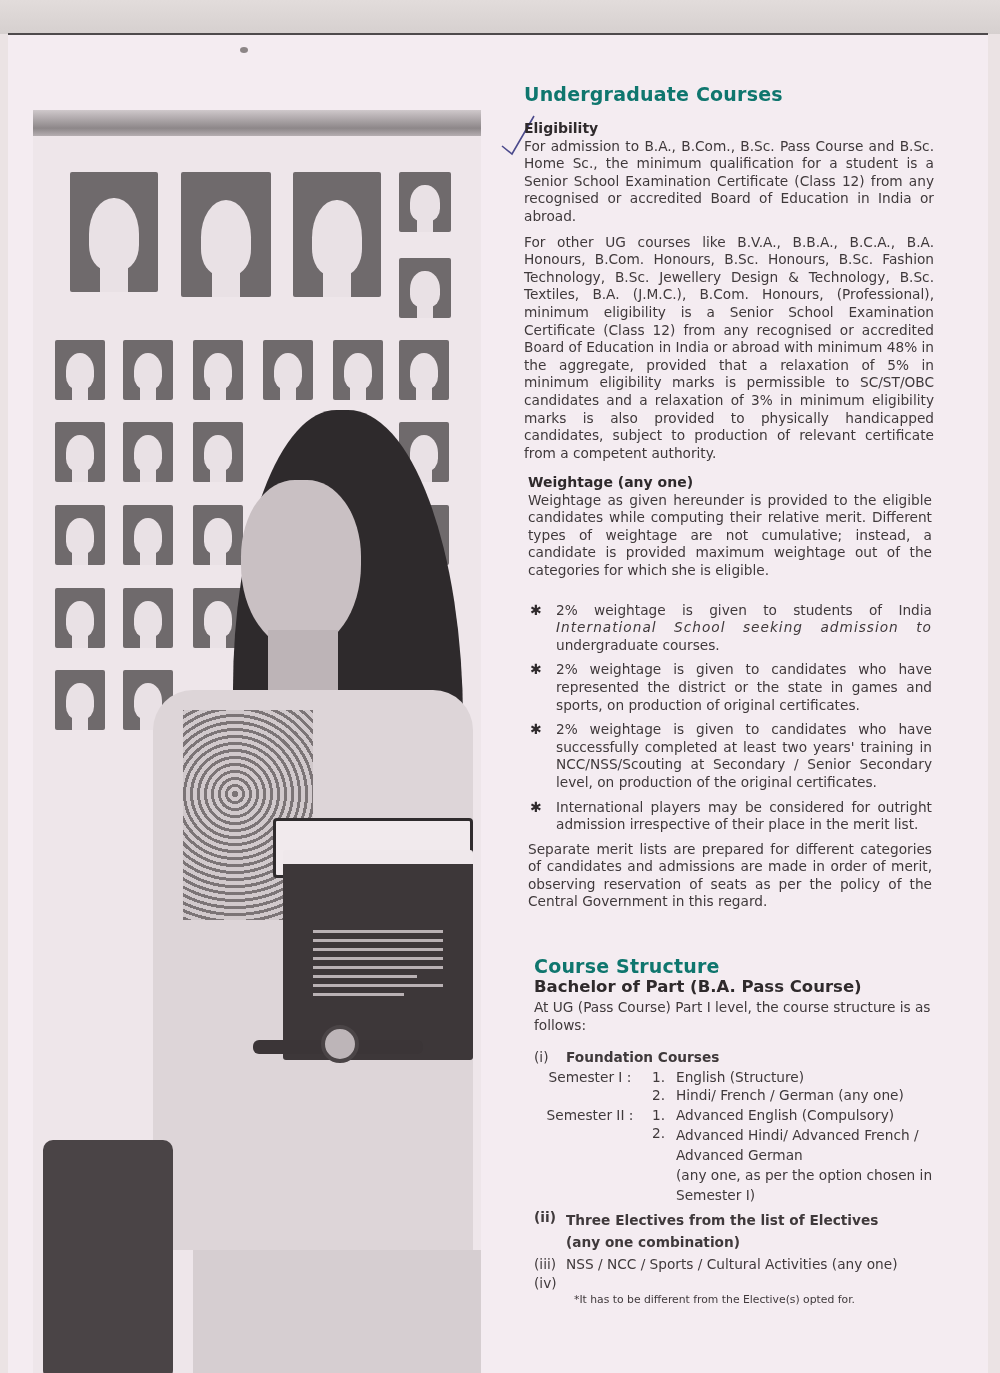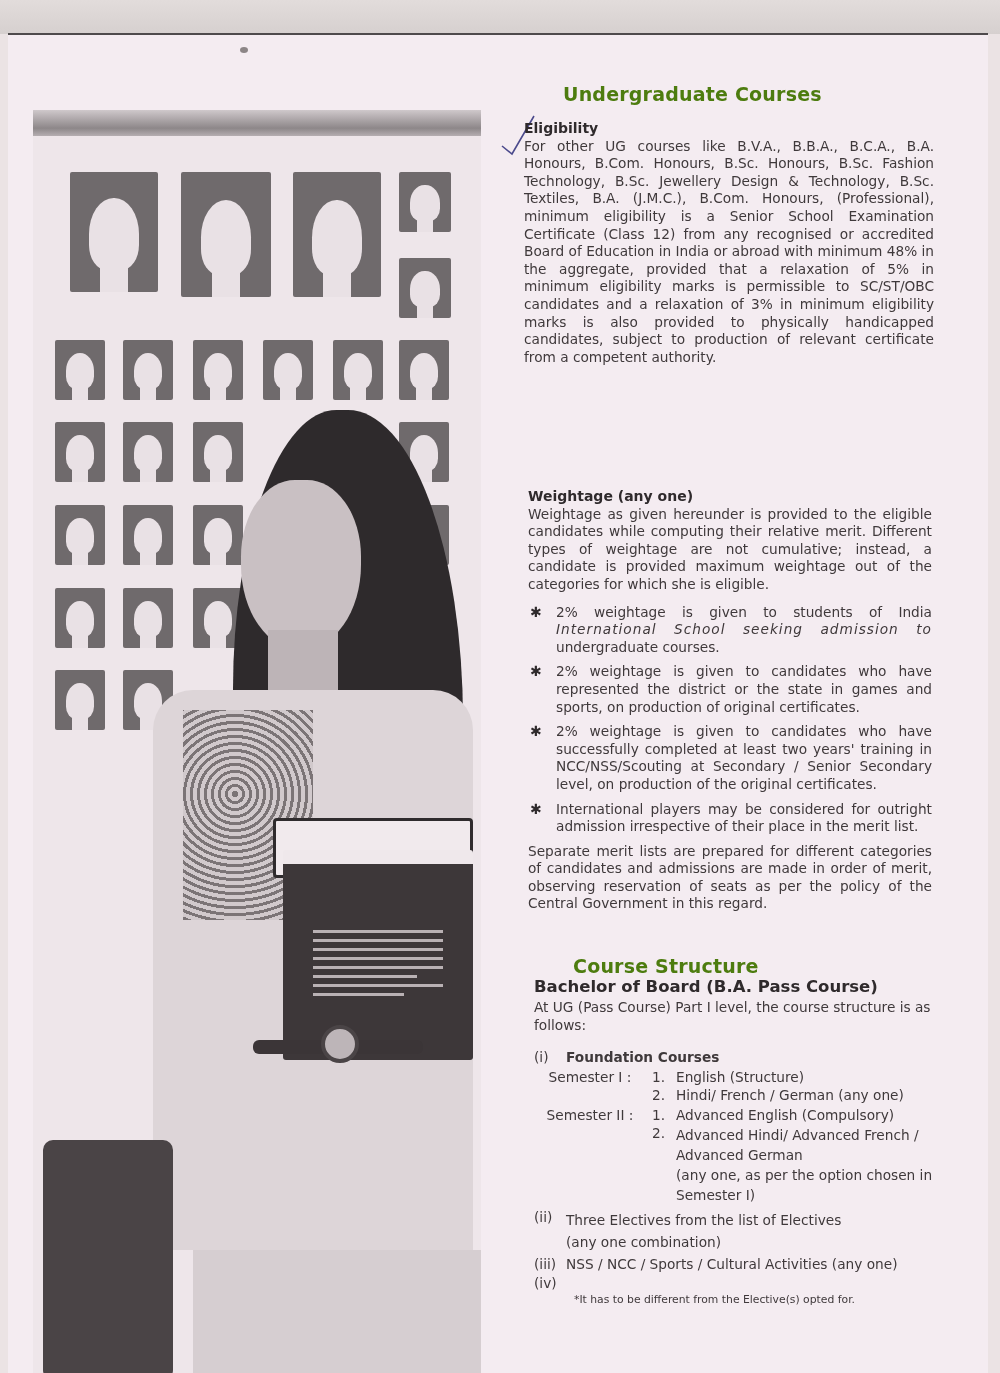--- a/index.html
+++ b/index.html
@@ -93,21 +93,21 @@
     }
 
     
     .col {
       position: absolute; left: 524px; width: 410px;
       font-size: 13.7px; line-height: 17.6px; color: #3f393b;
       text-align: justify;
     }
     .h1 {
       font-family: "DejaVu Sans", sans-serif; font-weight: bold;
-      font-size: 19px; color: #4d7c0f; letter-spacing: 0.2px; margin-left: 39px;
+      font-size: 19px; color: #0f766e; letter-spacing: 0.2px;
     }
     .h2 { font-weight: bold; font-size: 14px; color: #2f2a2c; }
     .h2b { font-weight: bold; font-size: 16.5px; color: #2f2a2c; }
     p.par { margin-bottom: 8px; }
     .bullet {
       display: flex; margin-bottom: 7px;
     }
     .bullet .star {
       width: 28px; flex: 0 0 28px; font-size: 14px; color: #2f2a2c; padding-left: 2px;
     }
@@ -268,26 +268,27 @@
 <svg class="check-mark" viewBox="0 0 40 46">
   <path d="M4 34 L14 42 L36 4" fill="none" stroke="#4b4a8c" stroke-width="1.6"></path>
 </svg>
 
 <div class="col" style="top:86px;">
   <div class="h1">Undergraduate Courses</div>
 </div>
 
 <div class="col" style="top:120px;">
   <div class="h2">Eligibility</div>
+  <p class="par">For admission to B.A., B.Com., B.Sc. Pass Course and B.Sc. Home Sc., the minimum qualification for a student is a Senior School Examination Certificate (Class 12) from any recognised or accredited Board of Education in India or abroad.</p>
   <p class="par">For other UG courses like B.V.A., B.B.A., B.C.A., B.A. Honours, B.Com. Honours, B.Sc. Honours, B.Sc. Fashion Technology, B.Sc. Jewellery Design &amp; Technology, B.Sc. Textiles, B.A. (J.M.C.), B.Com. Honours, (Professional), minimum eligibility is a Senior School Examination Certificate (Class 12) from any recognised or accredited Board of Education in India or abroad with minimum 48% in the aggregate, provided that a relaxation of 5% in minimum eligibility marks is permissible to SC/ST/OBC candidates and a relaxation of 3% in minimum eligibility marks is also provided to physically handicapped candidates, subject to production of relevant certificate from a competent authority.</p>
 </div>
 
-<div class="col" style="top:488px; left:528px; width:404px;">
+<div class="col" style="top:474px; left:528px; width:404px;">
   <div class="h2">Weightage (any one)</div>
-  <p class="par" style="margin-bottom:10px;">Weightage as given hereunder is provided to the eligible candidates while computing their relative merit. Different types of weightage are not cumulative; instead, a candidate is provided maximum weightage out of the categories for which she is eligible.</p>
+  <p class="par" style="margin-bottom:22px;">Weightage as given hereunder is provided to the eligible candidates while computing their relative merit. Different types of weightage are not cumulative; instead, a candidate is provided maximum weightage out of the categories for which she is eligible.</p>
 
   <div class="bullet">
     <span class="star">✱</span>
     <span class="btxt">
       <span>2% weightage is given to students of India </span><span class="italic-part">International School seeking admission to</span><span> undergraduate courses.</span>
     </span>
   </div>
   <div class="bullet">
     <span class="star">✱</span>
     <span class="btxt">2% weightage is given to candidates who have represented the district or the state in games and sports, on production of original certificates.</span>
@@ -298,21 +299,21 @@
   </div>
   <div class="bullet">
     <span class="star">✱</span>
     <span class="btxt">International players may be considered for outright admission irrespective of their place in the merit list.</span>
   </div>
   <p class="par">Separate merit lists are prepared for different categories of candidates and admissions are made in order of merit, observing reservation of seats as per the policy of the Central Government in this regard.</p>
 </div>
 
 <div class="col" style="top:958px; left:534px; width:400px; text-align:left;">
   <div class="h1" style="margin-bottom:2px;">Course Structure</div>
-  <div class="h2b" style="margin-bottom:4px;">Bachelor of Board (B.A. Pass Course)</div>
+  <div class="h2b" style="margin-bottom:4px;">Bachelor of Part (B.A. Pass Course)</div>
   <p style="margin-bottom:15px;">At UG (Pass Course) Part I level, the course structure is as follows:</p>
 
   <div class="item-row" style="margin-bottom:2px;">
     <span class="roman">(i)</span>
     <span style="font-weight:bold;">Foundation Courses</span>
   </div>
 
   <div class="sem-row">
     <span class="sem-label">Semester I :</span>
     <span class="num">1.</span>
@@ -330,21 +331,21 @@
   </div>
   <div class="sem-row">
     <span class="sem-label"></span>
     <span class="num">2.</span>
     <span style="flex:1; line-height:20px;">
       <span>Advanced Hindi/ Advanced French / Advanced German</span><br>
       <span>(any one, as per the option chosen in Semester I)</span>
     </span>
   </div>
 
-  <div class="item-row" style="margin-top:4px;">
+  <div class="item-row" style="margin-top:4px;font-weight:bold;">
     <span class="roman">(ii)</span>
     <span style="line-height:22px;">
       <span>Three Electives from the list of Electives</span><br>
       <span>(any one combination)</span>
     </span>
   </div>
   <div class="item-row" style="line-height:22px;">
     <span class="roman">(iii)</span>
     <span>NSS / NCC / Sports / Cultural Activities (any one)</span>
   </div>

